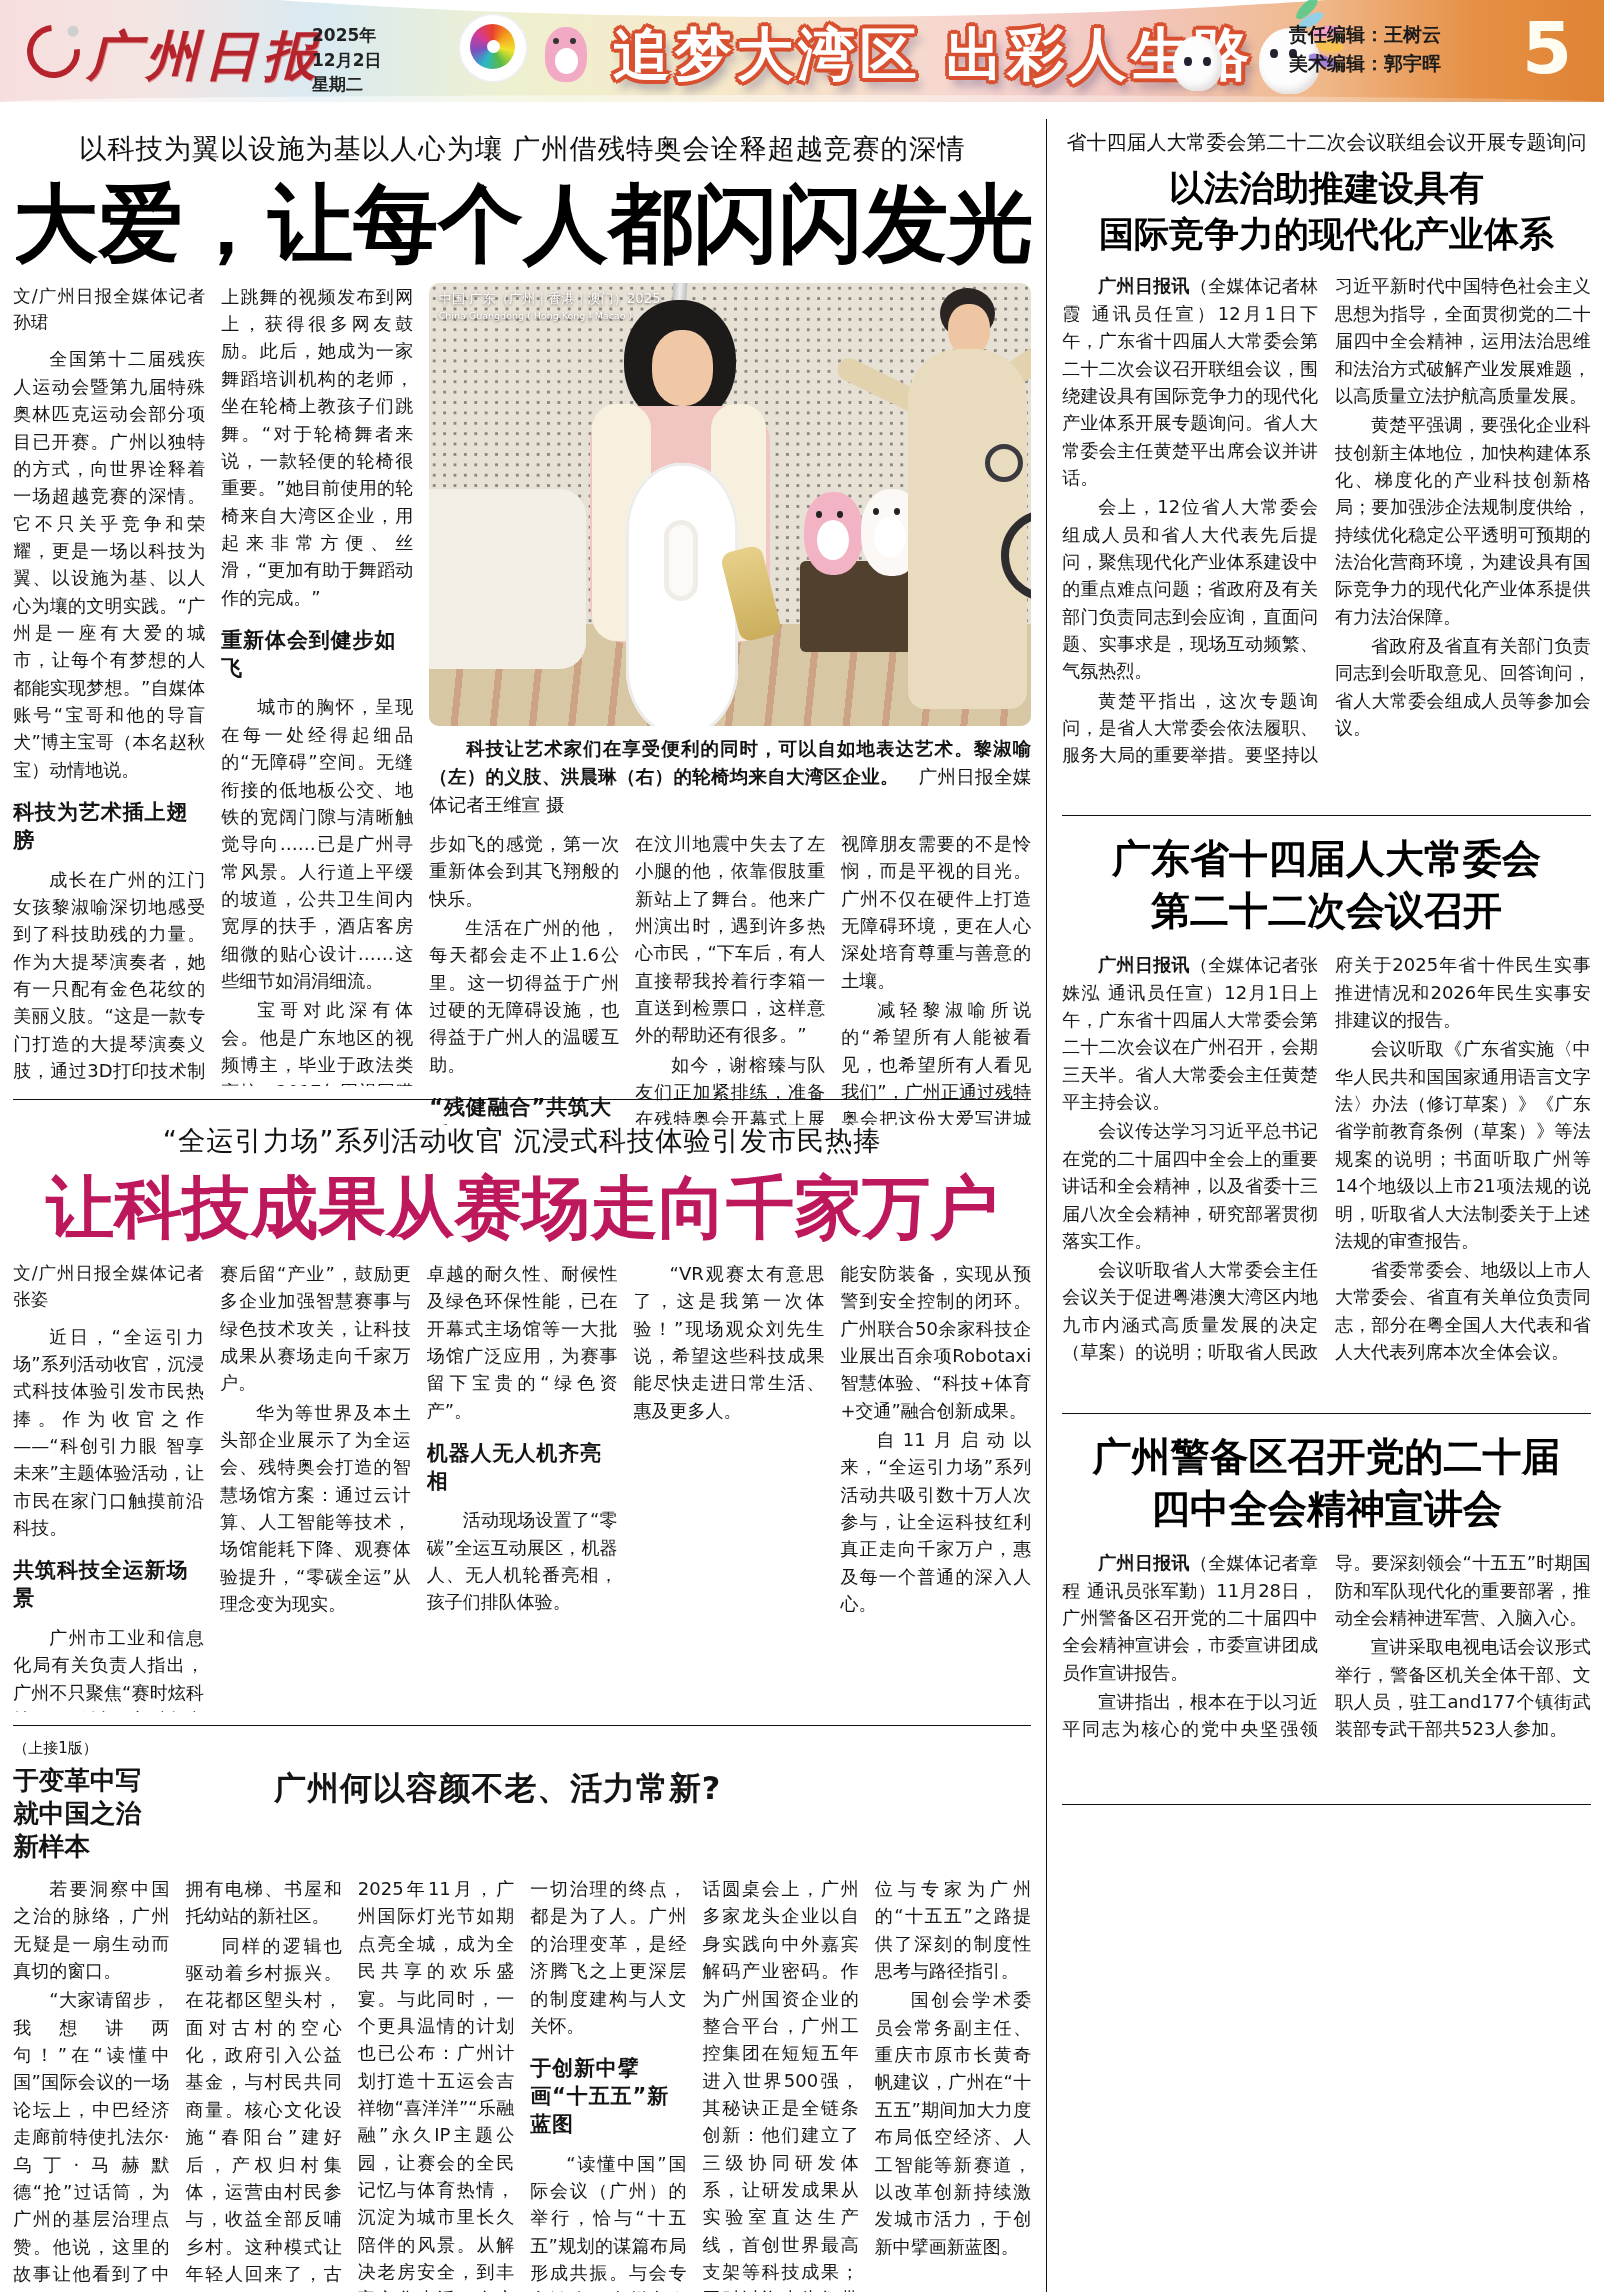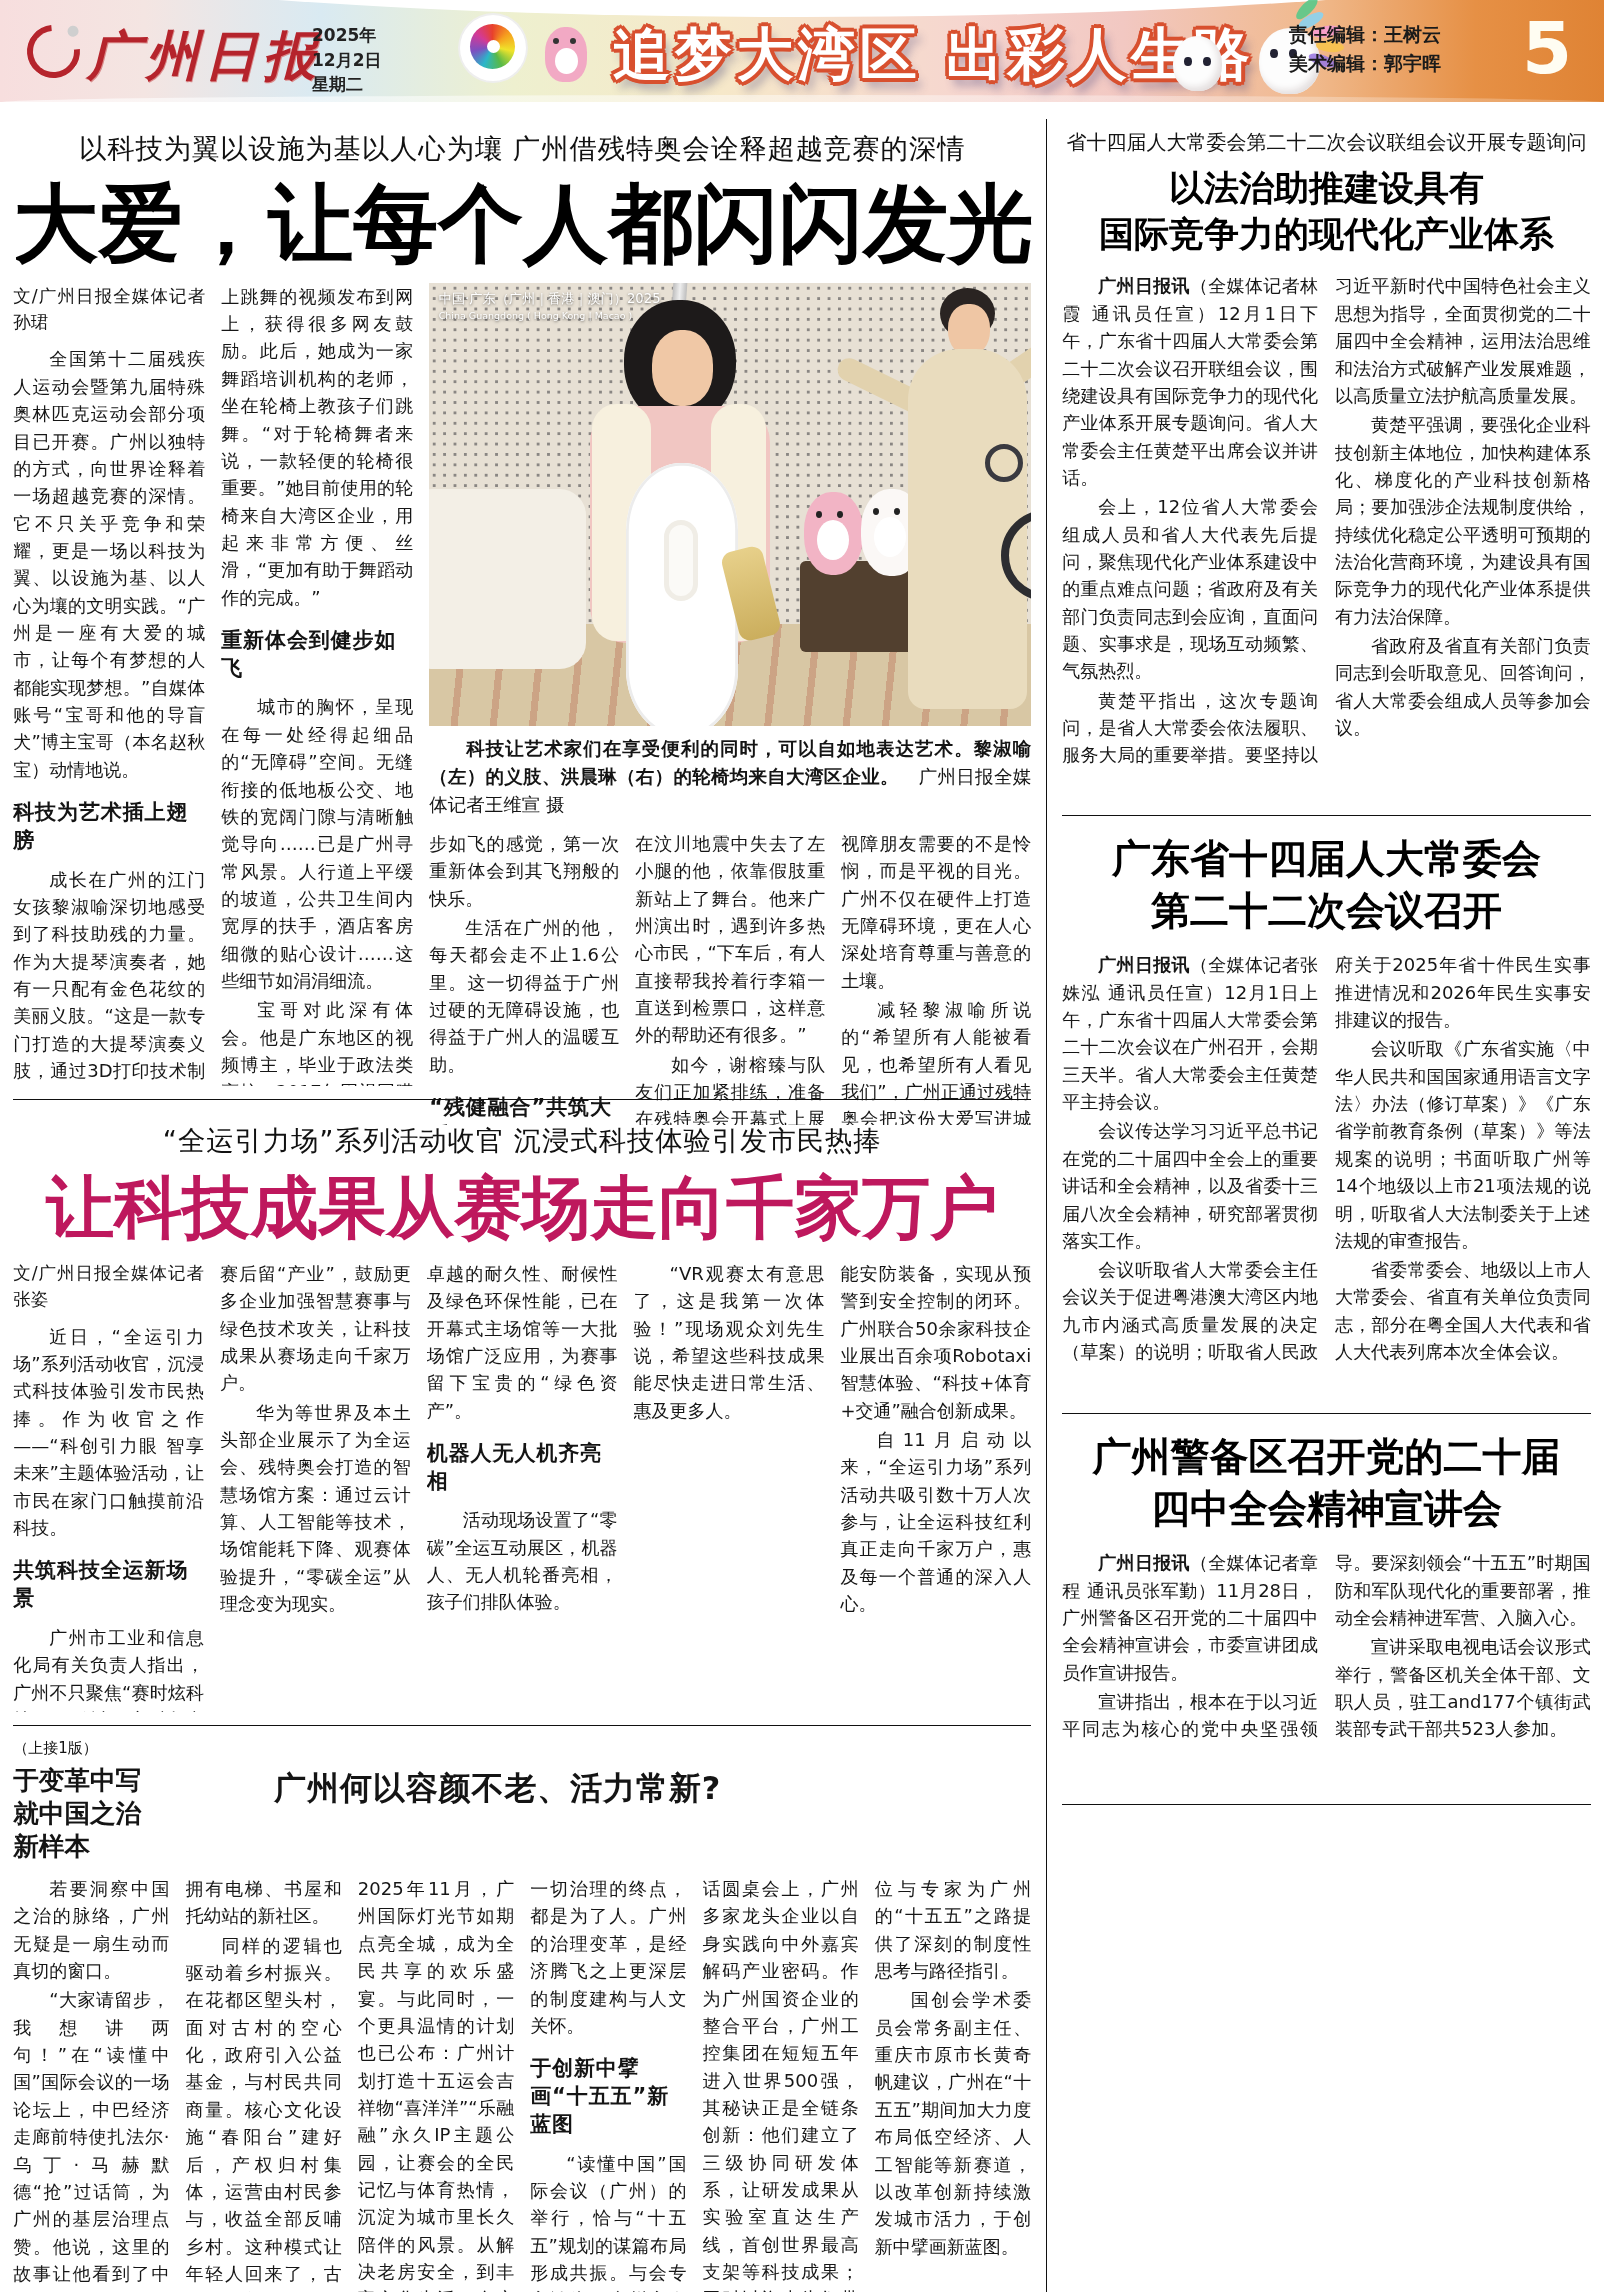--- a/index.html
+++ b/index.html
@@ -55,21 +55,21 @@
   .col { flex:1; overflow:hidden; }
   .a1cols { height:803px; }
   .a2cols { height:452px; }
   .bodyp { font-size:18px; line-height:1.52; text-align:justify; text-indent:2em; margin-bottom:1.9px; color:#161616; }
   .bodyp.noindent { text-indent:0; }
   .byline { font-size:17.5px; margin-bottom:9.5px; }
   .colhead { font-size:21px; font-weight:700; text-align:left; margin:15px 0 11.4px; letter-spacing:0.9px; }
   .contnote { font-size:15px; margin-bottom:5.7px; }
   
   .photoblock { flex:0 0 602px; width:602px; }
-  .photo { position:relative; height:443px; background:#e7e0d4; overflow:hidden; }
+  .photo { position:relative; height:443px; background:#e7e0d4; overflow:hidden;border-radius:10px; }
   .pf-wall { position:absolute; inset:0 0 22% 0;
     background-image:radial-gradient(circle,rgba(45,45,50,.5) 1.4px,transparent 1.6px); background-size:10.4px 10.4px; }
   .pf-carpet { position:absolute; left:0; bottom:0; width:100%; height:23%; background:#d8c7a4;
     background-image:repeating-linear-gradient(96deg,transparent 0 32px,rgba(168,58,40,.25) 32px 39px); }
   .pf-sofa { position:absolute; left:-23px; bottom:57px; width:180px; height:180px; background:#f3efe6; border-radius:26.5px; }
   .pf-hair1 { position:absolute; left:195px; top:17px; width:112px; height:125px; background:#1d1a1a; border-radius:48%; }
   .pf-face1 { position:absolute; left:223px; top:47px; width:61px; height:76px; background:#f0c8a6; border-radius:46%; }
   .pf-body1 { position:absolute; left:161px; top:123px; width:180px; height:237px; background:#f1c6c2; border-radius:36px; }
   .pf-vest1 { position:absolute; left:163px; top:121px; width:59px; height:237px; background:#f7f0de; border-radius:24.6px; }
   .pf-vest2 { position:absolute; left:282px; top:121px; width:55px; height:237px; background:#f7f0de; border-radius:24.6px; }

